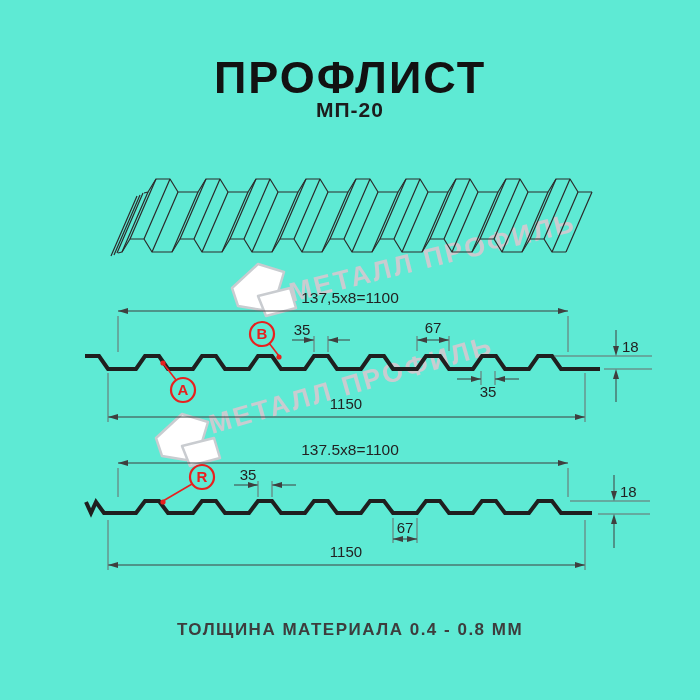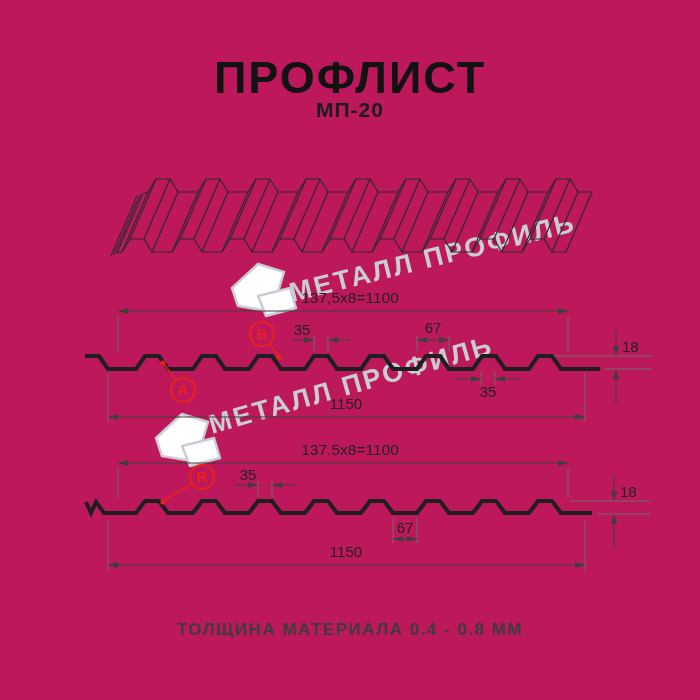--- a/index.html
+++ b/index.html
@@ -1,16 +1,16 @@
 <!DOCTYPE html>
 <html><head>
 <meta charset="utf-8">
 <style>
   html,body{margin:0;padding:0;background:#ffffff;}
-  #stage{position:relative;width:700px;height:700px;background:#be185d;overflow:hidden;
+  #stage{position:relative;width:700px;height:700px;background:#5eead4;overflow:hidden;
          font-family:"Liberation Sans", sans-serif;}
   svg text{font-family:"Liberation Sans", sans-serif;}
   .t-title{font-size:45px;font-weight:bold;letter-spacing:2px;fill:#121212;}
   .t-sub{font-size:21px;font-weight:bold;letter-spacing:1px;fill:#1c1c1c;}
   .t-dim{font-size:15px;fill:#222222;}
   .t-work{font-size:15.5px;fill:#222222;}
   .t-foot{font-size:17px;font-weight:bold;letter-spacing:1.5px;fill:#3d3d3d;}
   .t-wm{font-size:27px;font-weight:bold;letter-spacing:2.5px;fill:#c9ccd0;}
   .t-red{font-size:15px;font-weight:bold;fill:#e8201e;}
   .wm-logo{fill:#ffffff;stroke:#c9ccd0;stroke-width:2.5;stroke-linejoin:round;}

